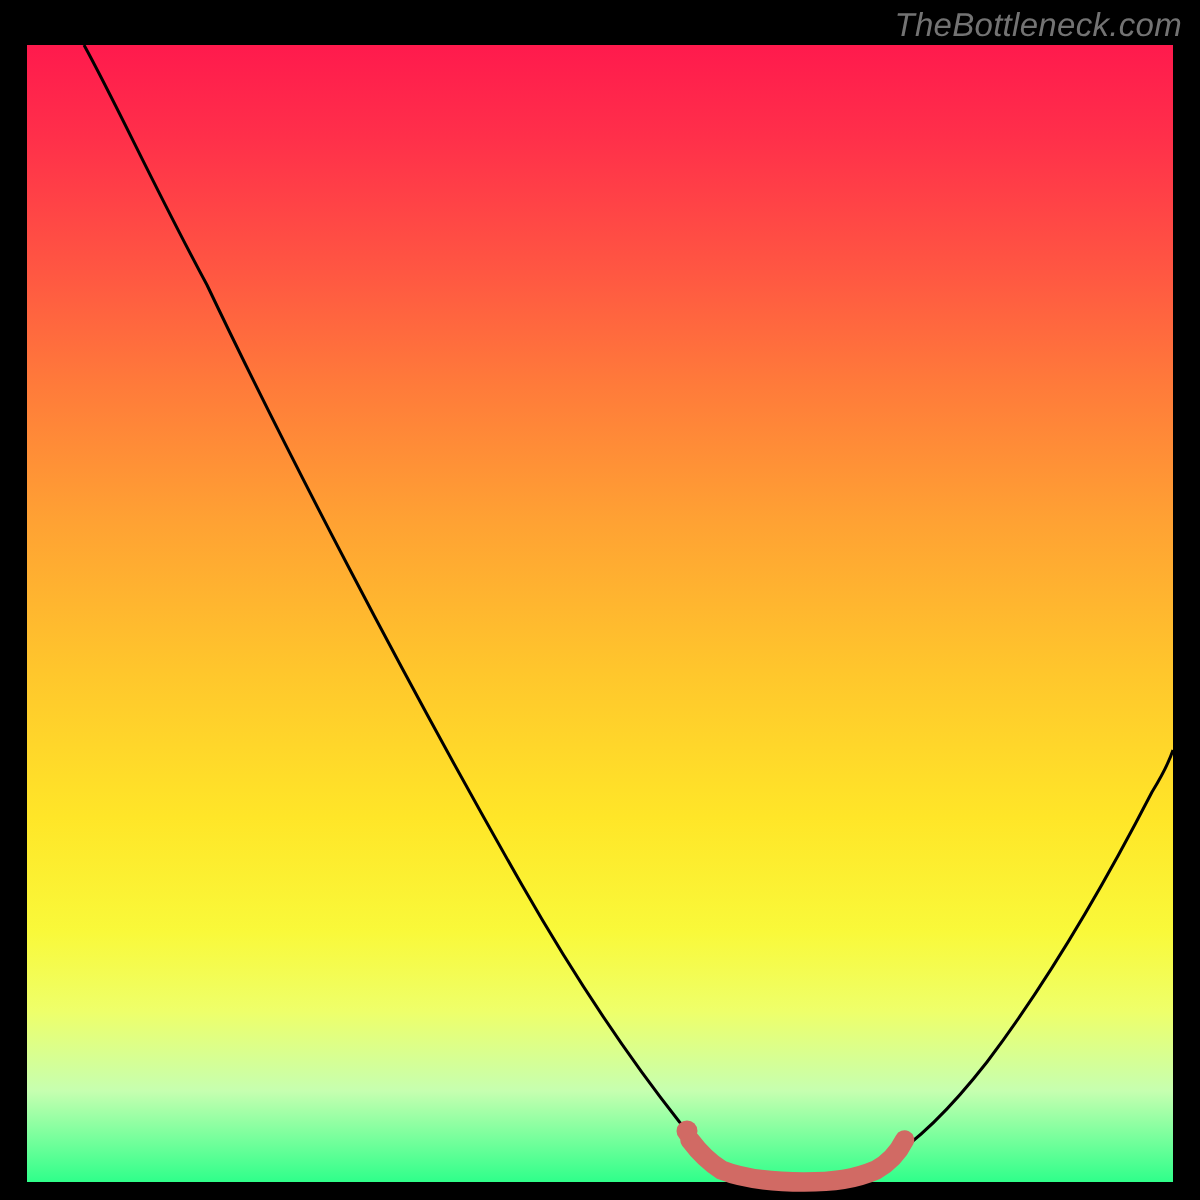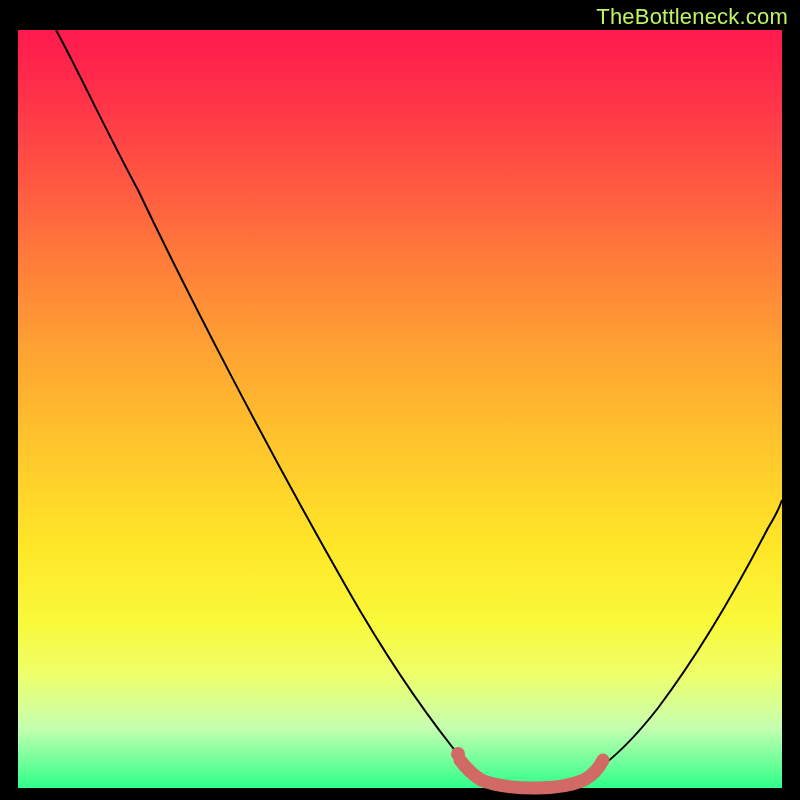--- a/index.html
+++ b/index.html
@@ -36,24 +36,25 @@
       #ffe628 68%,
       #f9f93a 78%,
       #eeff6a 85%,
       #c6ffb0 92%,
       #2fff8a 100%);
   }
   .watermark {
     position: absolute;
     top: 4px;
     right: 12px;
-    color: #bef264;
+    color: #737373;
     font-size: 22px;
     letter-spacing: 0.2px;
     font-weight: 400;
+    font-style: italic;
   }
   svg.curves {
     position: absolute;
     left: 0;
     top: 0;
     width: 764px;
     height: 758px;
     overflow: visible;
   }
   path.curve {

